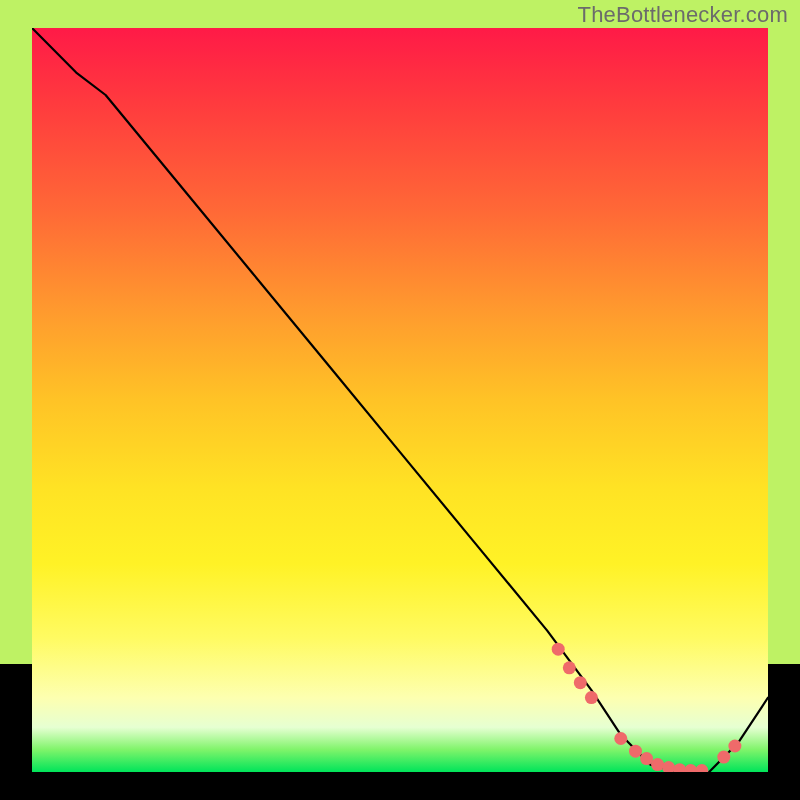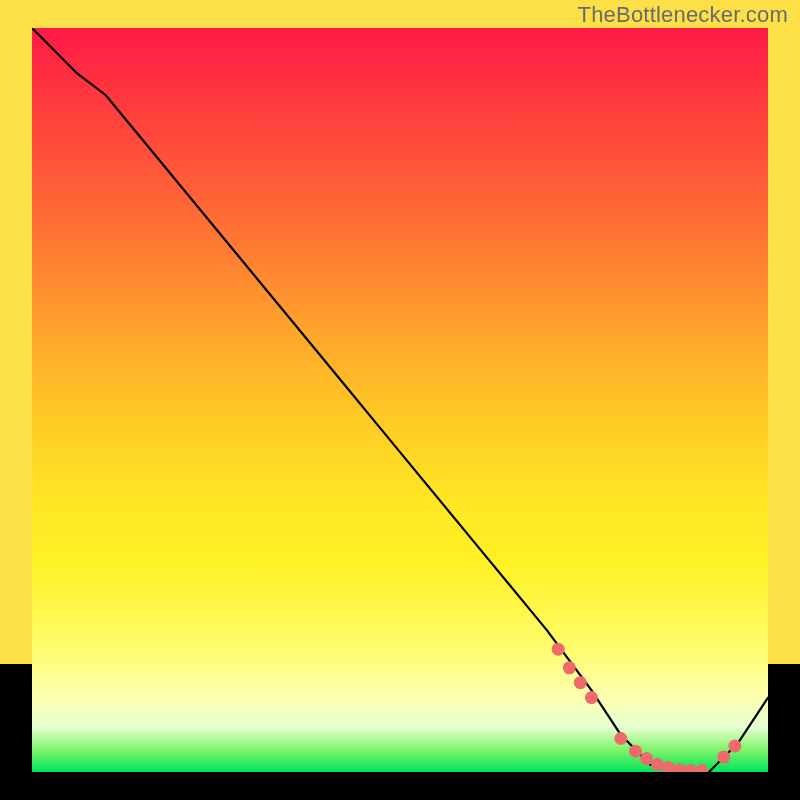--- a/index.html
+++ b/index.html
@@ -8,21 +8,21 @@
     width: 800px;
     height: 800px;
     background: #000;
     overflow: hidden;
     font-family: Arial, Helvetica, sans-serif;
   }
   .frame {
     position: relative;
     width: 800px;
     height: 664px;
-    background: #fde047;
+    background: #bef264;
   }
   .watermark {
     position: absolute;
     top: 2px;
     right: 12px;
     color: #6b6b6b;
     font-size: 22px;
     letter-spacing: 0.2px;
     font-weight: 500;
     z-index: 20;

